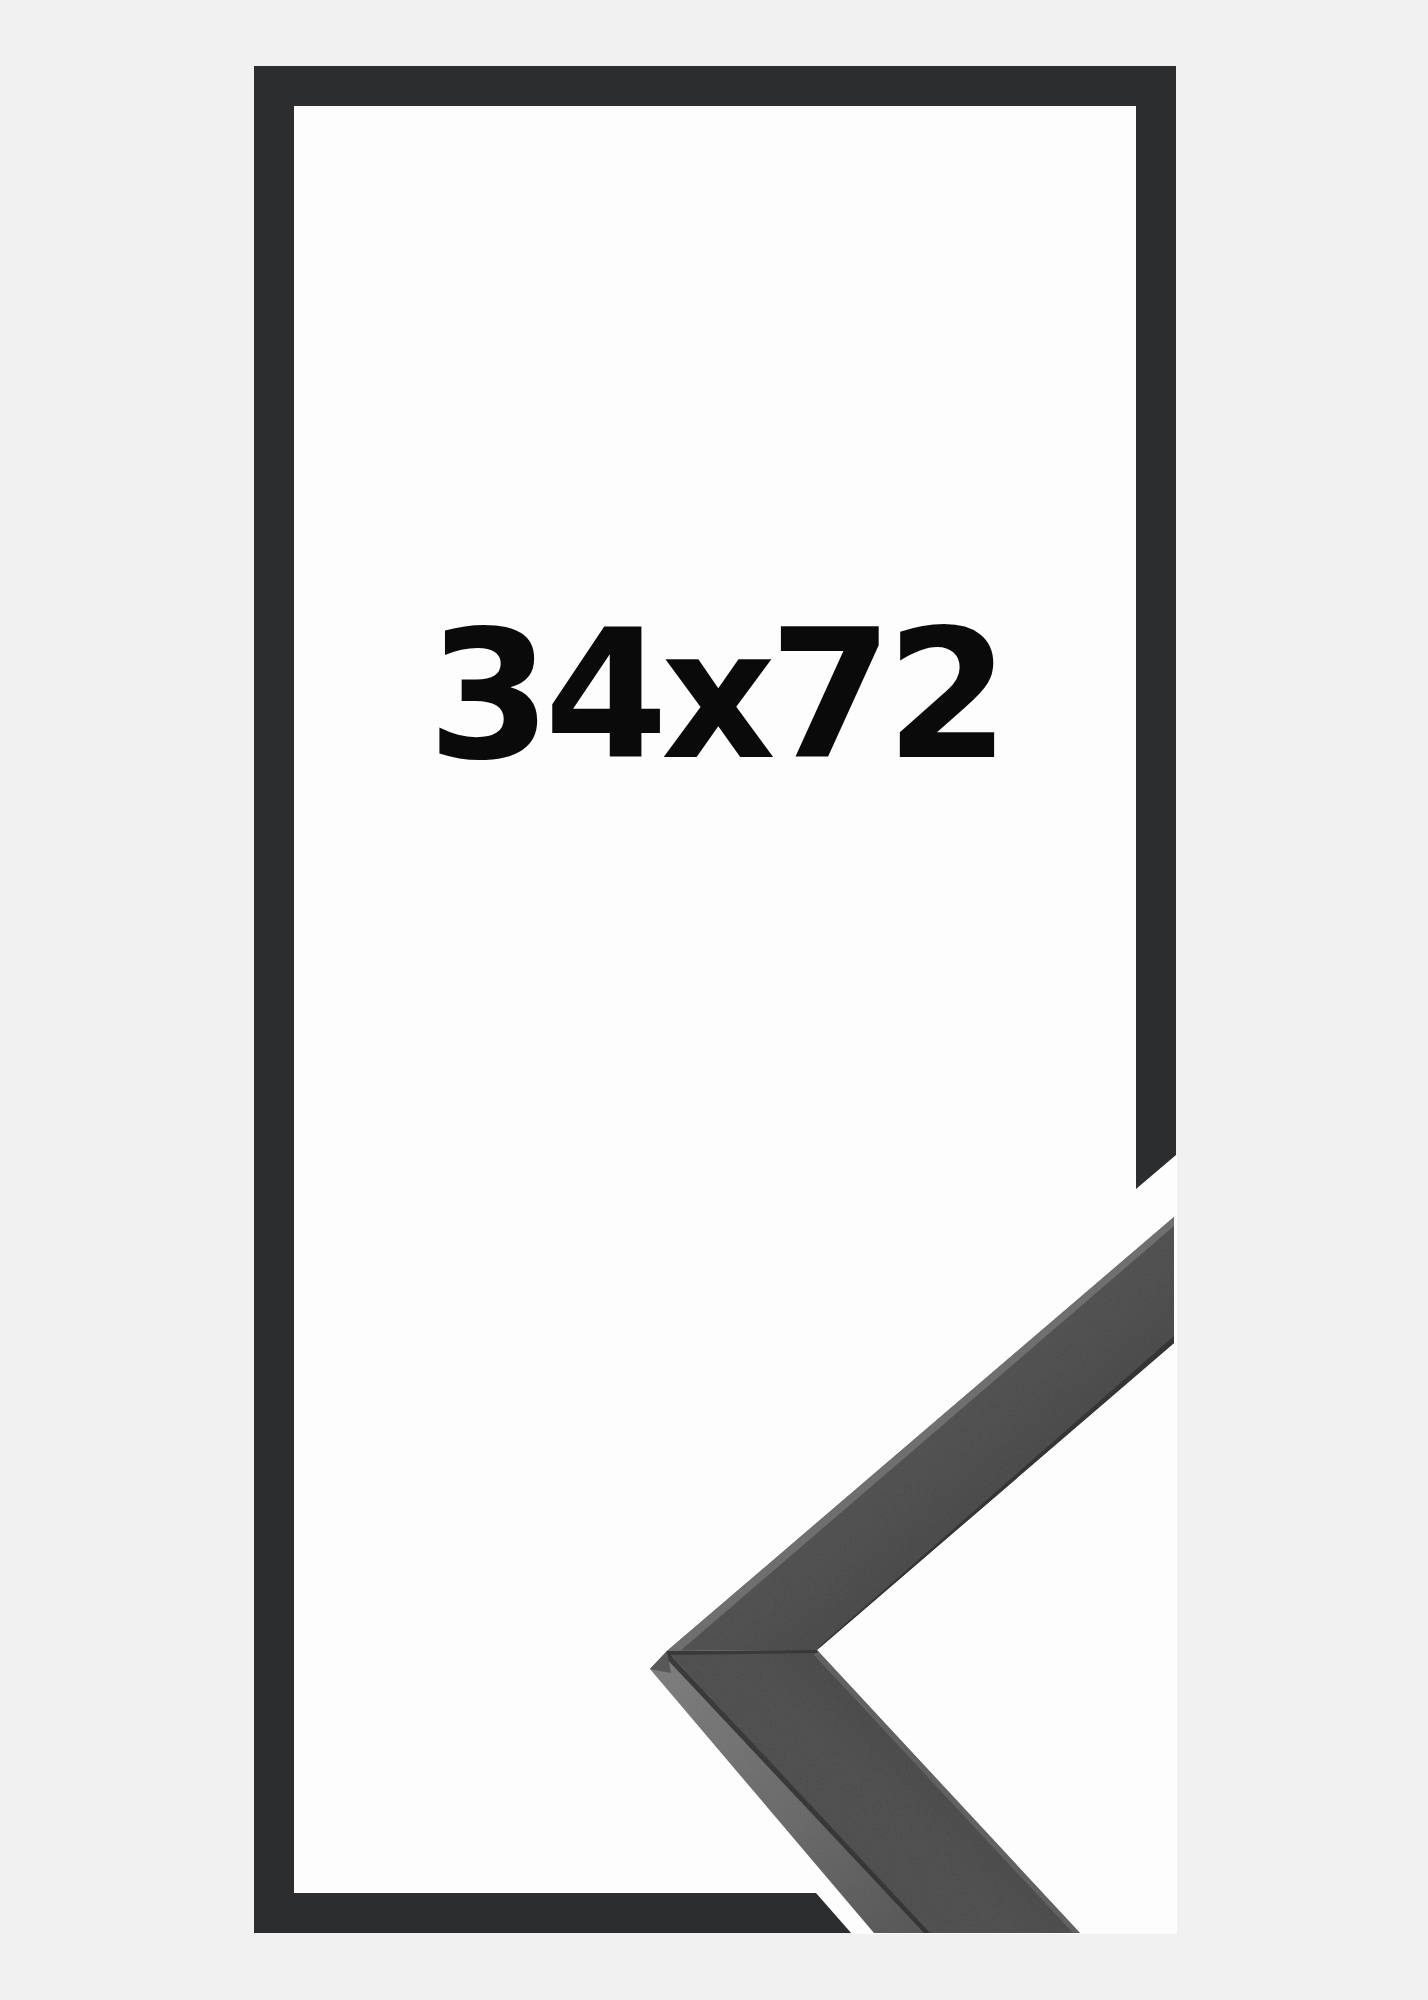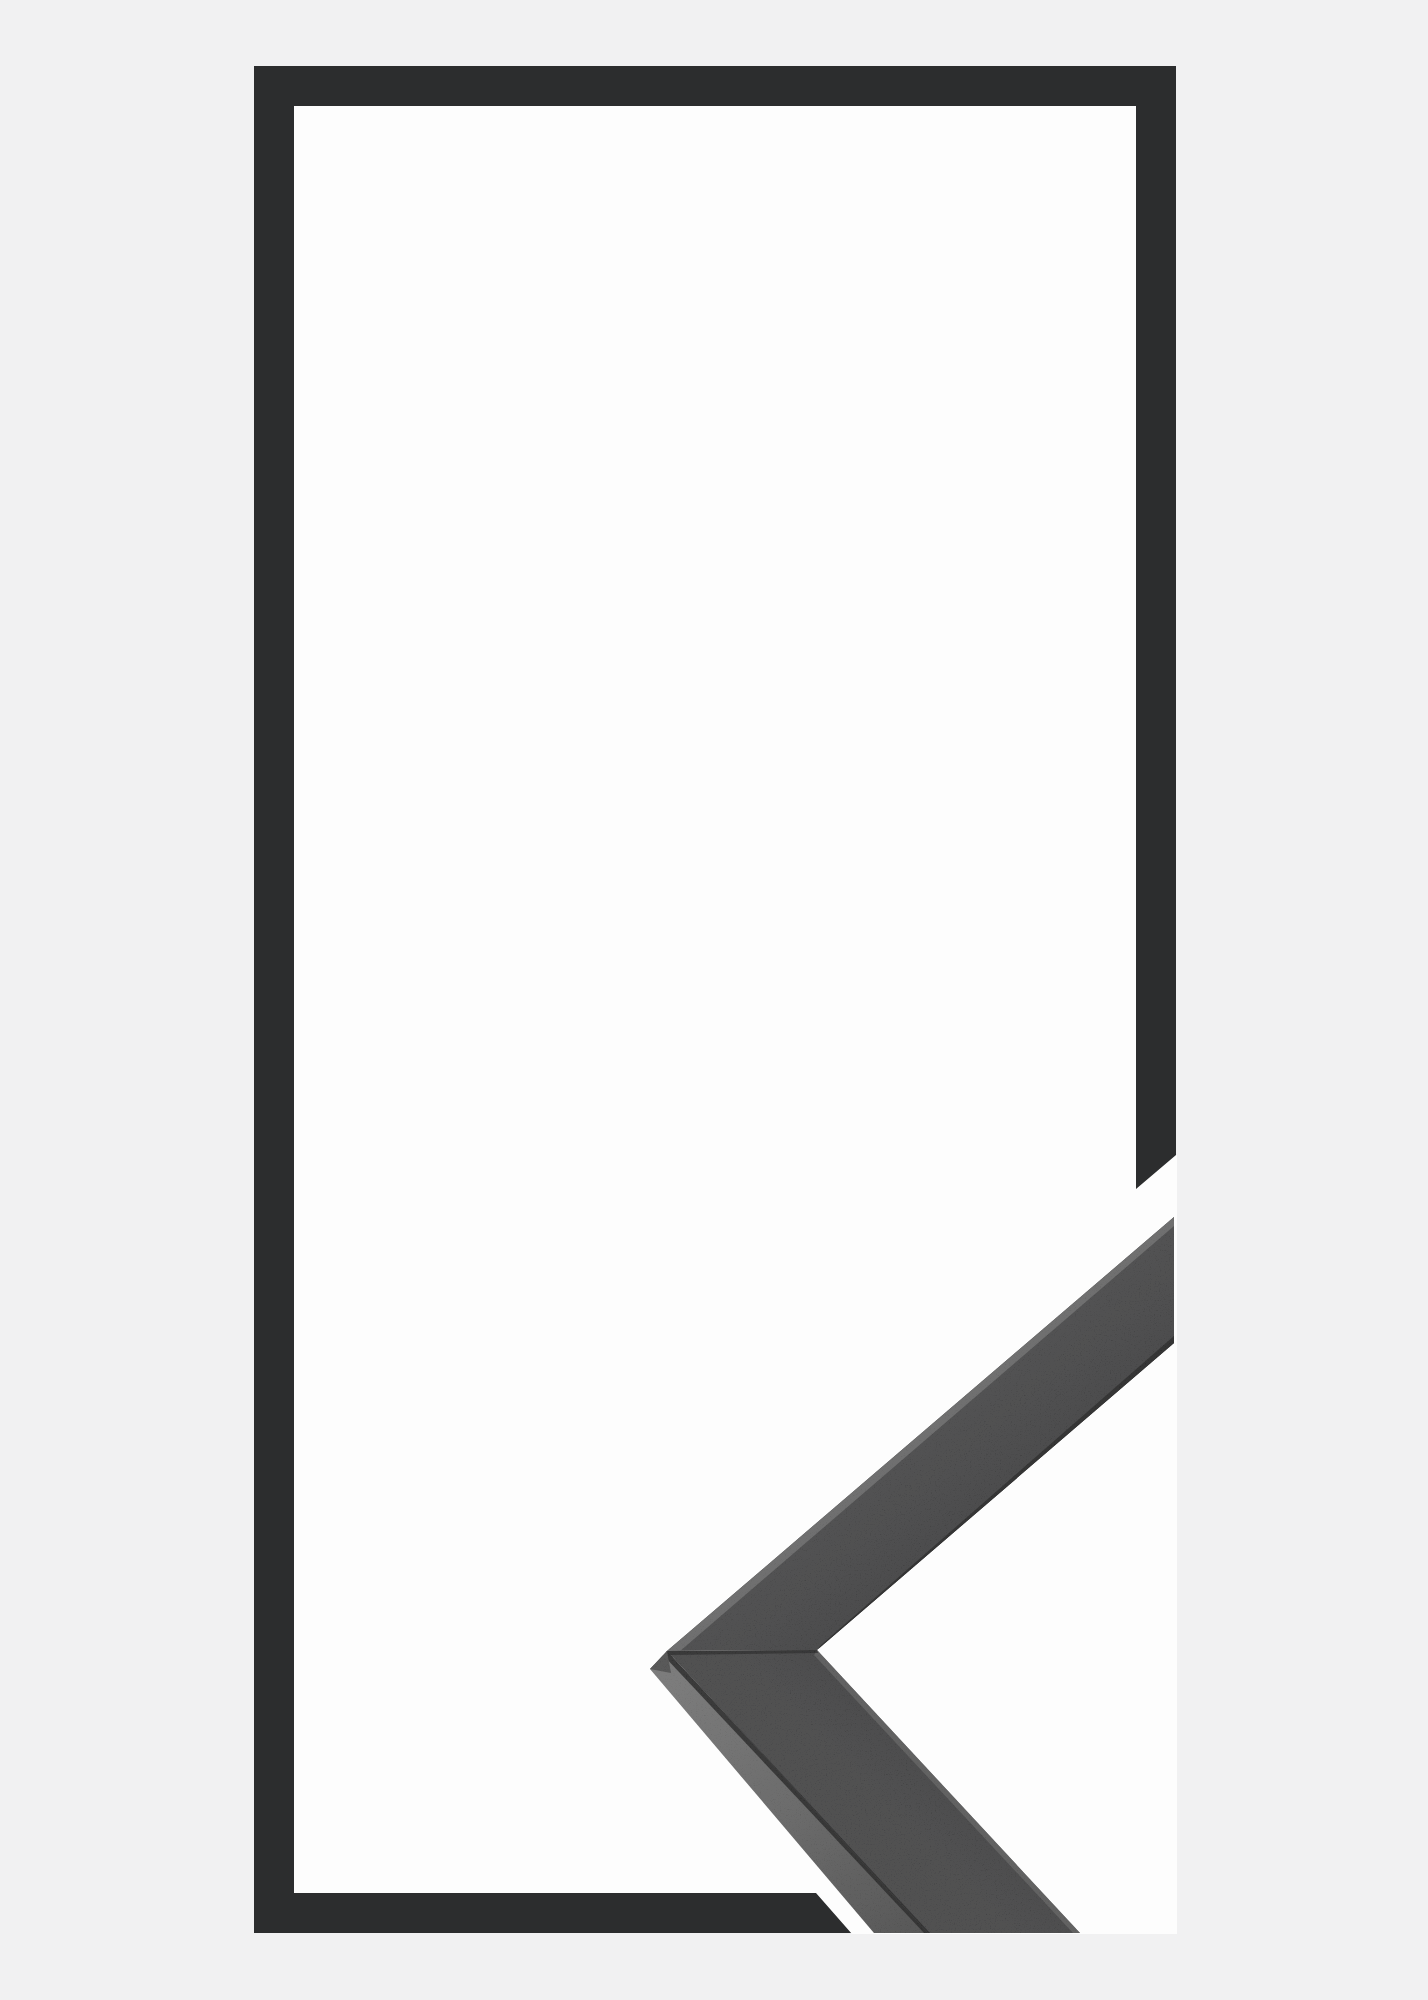--- a/index.html
+++ b/index.html
@@ -105,14 +105,17 @@
       <polygon points="667,1651 650,1669 671,1673" style="fill: var(--side-face-dark, #424242);"></polygon>
 
       <polygon points="667,1651 817,1650 818,1653 669,1655" style="fill: var(--seam, #141414);" opacity="0.7"></polygon>
 
       <g clip-path="url(#detailClip)">
         <rect x="640" y="1200" width="545" height="745" filter="url(#grainF)" opacity="0.12"></rect>
       </g>
     </g>
   </svg>
 
+  <div class="size-label-wrap">
+    <span>34x72</span>
+  </div>
 
 </div>
 
 </body></html>

